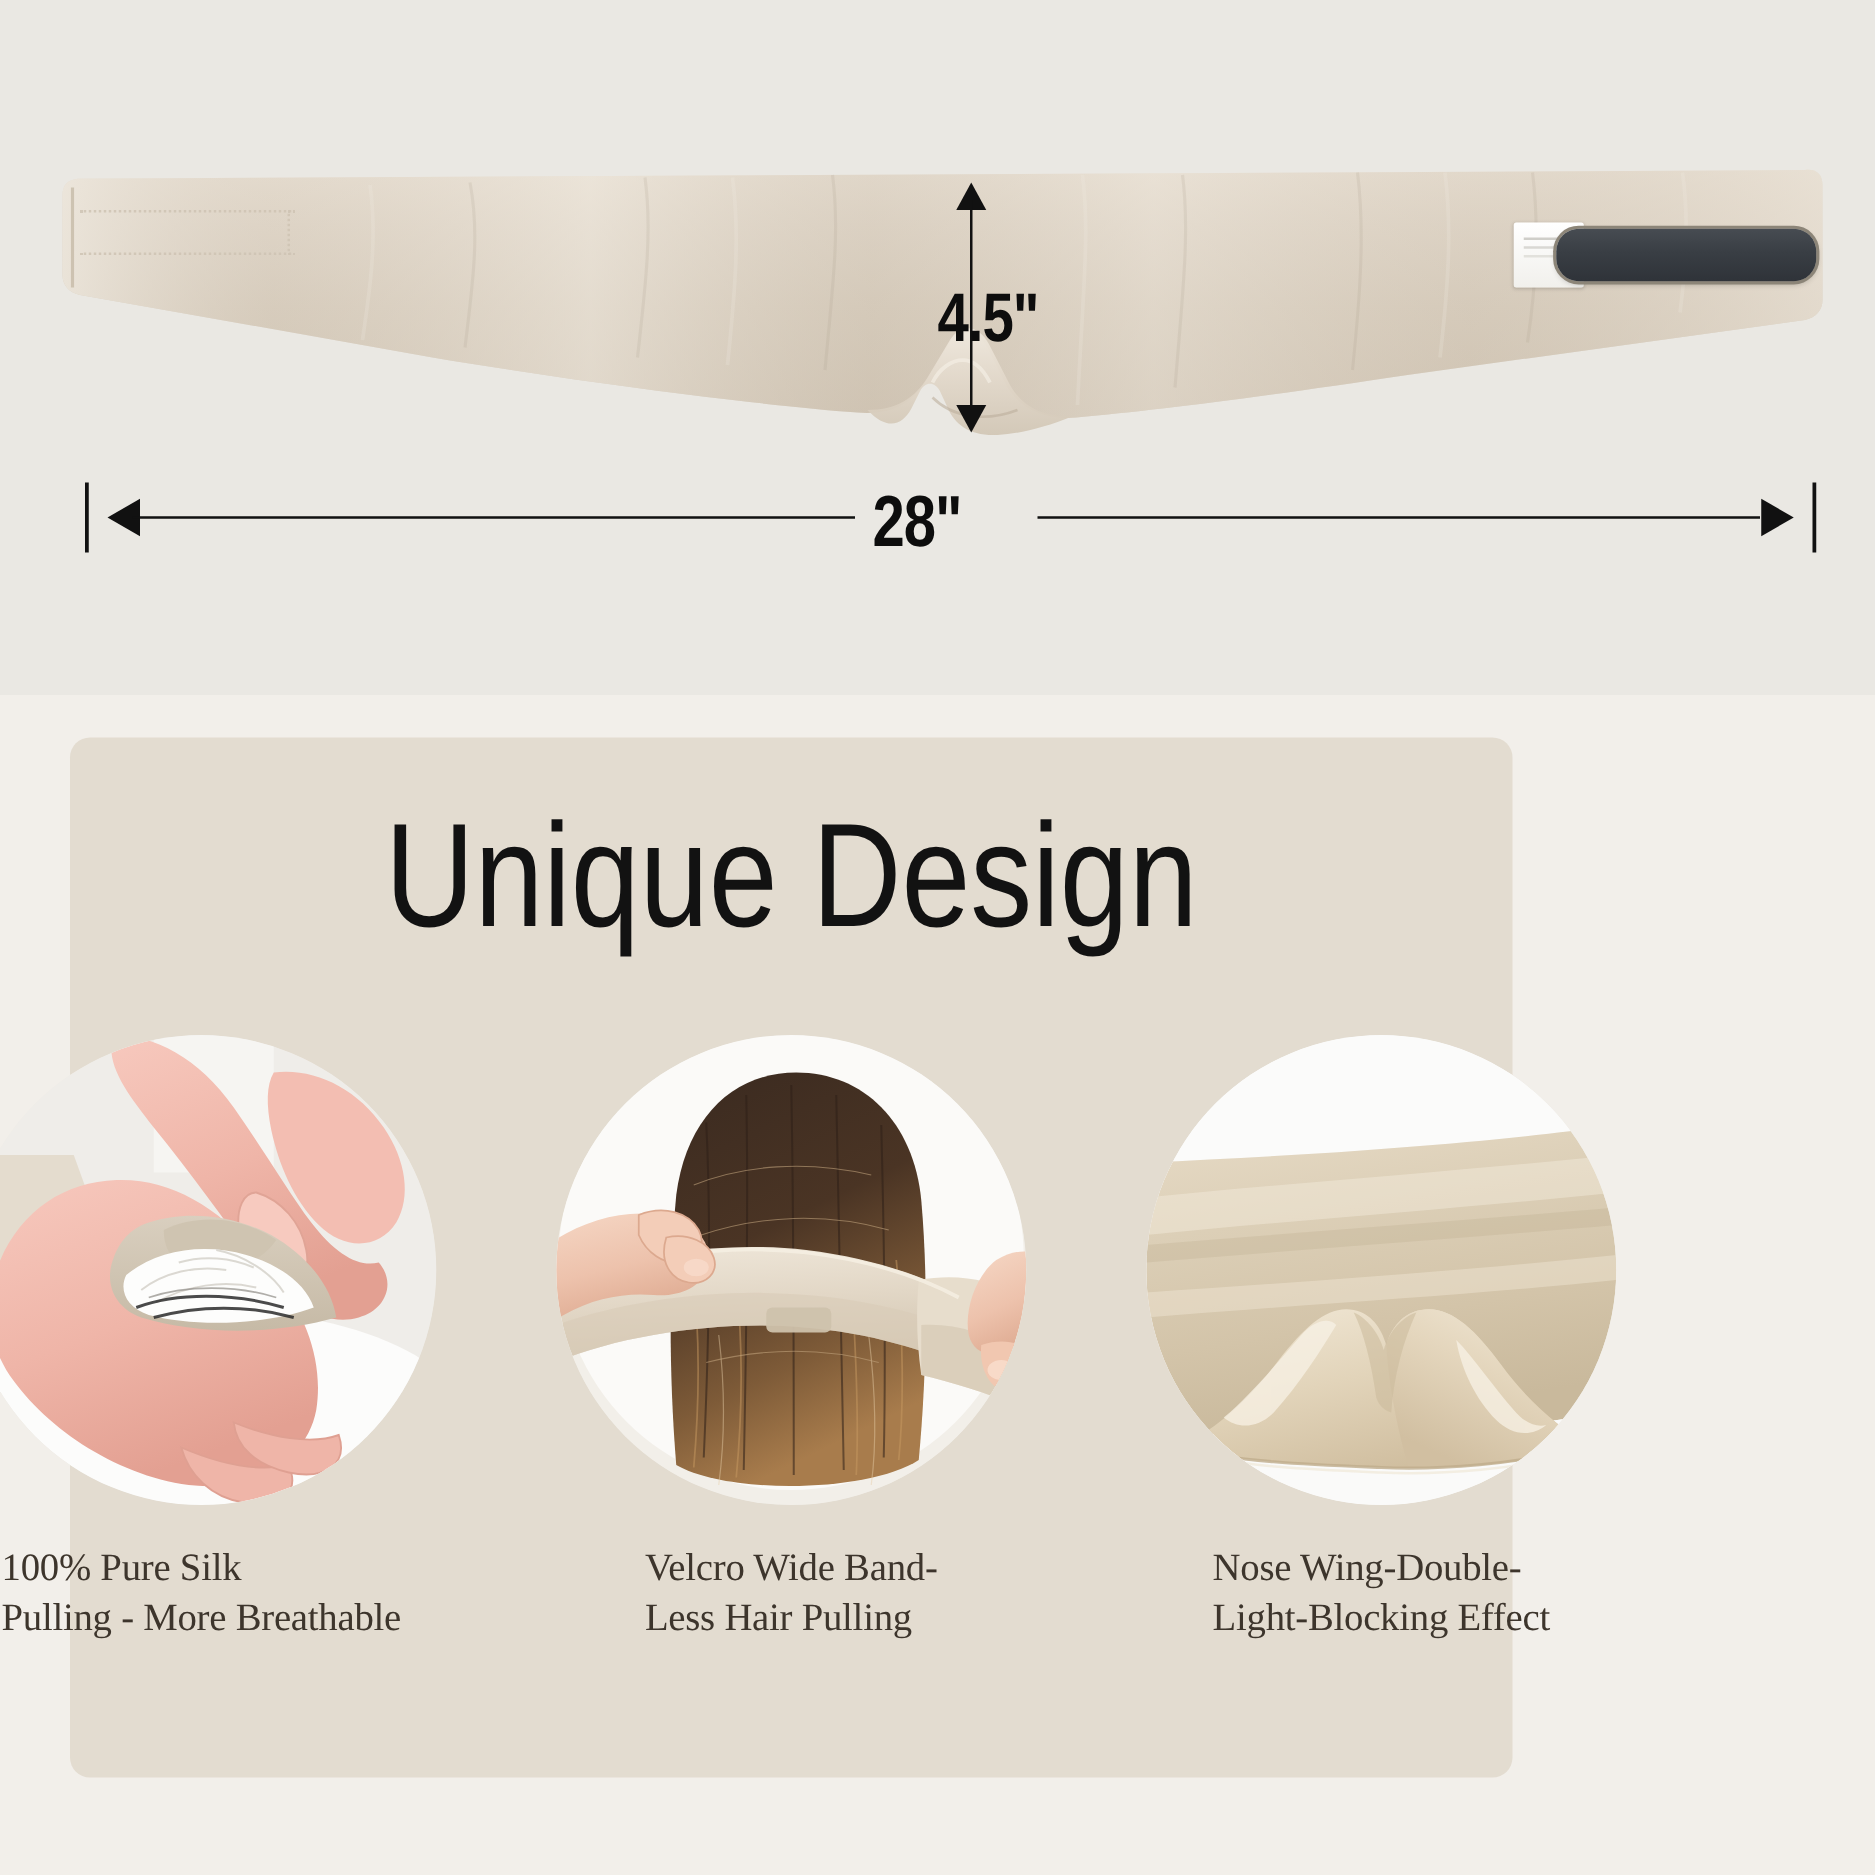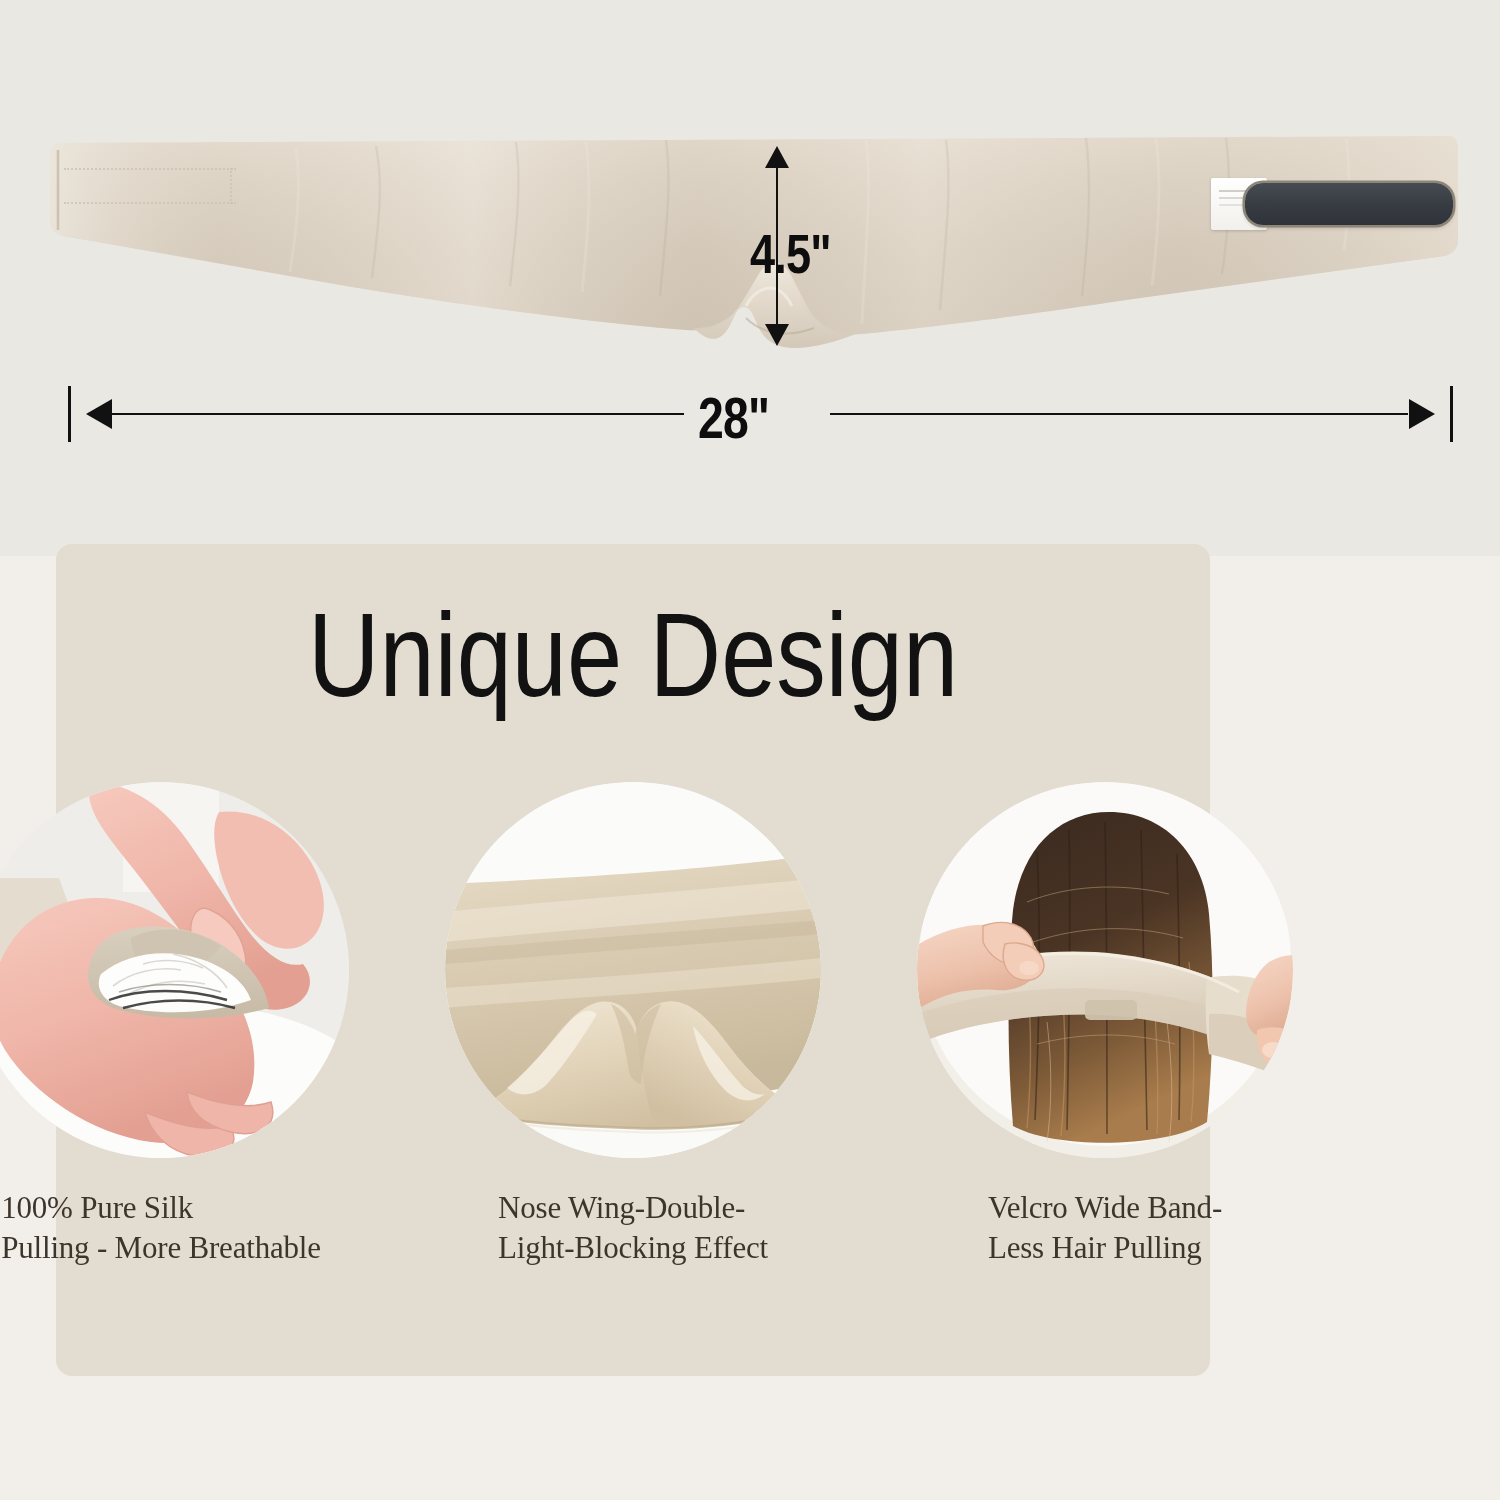--- a/index.html
+++ b/index.html
@@ -76,21 +76,21 @@
   }
   .dim-h-label{
     position:absolute;left:630px;top:-2px;
     font-family:"Liberation Sans Narrow","Liberation Sans",sans-serif;
     font-size:58px;font-weight:700;color:#0d0d0d;letter-spacing:-1px;
     transform:scaleX(.8);transform-origin:left center;white-space:nowrap;
   }
 
   
   .panel{
-    position:absolute;left:56px;top:544px;width:1154px;height:832px;
+    position:absolute;left:56px;top:590px;width:1154px;height:832px;
     background:#E3DCD0;border-radius:16px;
   }
   .panel-title{
     position:absolute;left:0;right:0;top:52px;text-align:center;
     font-family:"Liberation Sans Narrow","Liberation Sans",sans-serif;
     font-size:118px;font-weight:400;color:#121212;
     letter-spacing:0px;line-height:1;
   }
   .panel-title span{display:inline-block;transform:scaleX(.84);}
 
@@ -321,99 +321,20 @@
         <div class="caption">
           <div>100% Pure Silk</div>
           <div>Pulling - More Breathable</div>
         </div>
       </div>
 
       <div class="card">
         <div class="photo">
           <svg width="376" height="376" viewBox="0 0 376 376">
             <defs>
-              <clipPath id="c2">
-                  <circle cx="188" cy="188" r="188"></circle>
-                </clipPath>
-              <linearGradient id="maskBig" x1="0" y1="0" x2="0.25" y2="1">
-                <stop offset="0%" stop-color="#E7DBC6"></stop>
-                <stop offset="35%" stop-color="#DCCFB7"></stop>
-                <stop offset="70%" stop-color="#D3C4A9"></stop>
-                <stop offset="100%" stop-color="#C9B99C"></stop>
-              </linearGradient>
-              <linearGradient id="wingL" x1="0" y1="0" x2="0.6" y2="1">
-                <stop offset="0%" stop-color="#F2E9D8"></stop>
-                <stop offset="50%" stop-color="#E2D4BA"></stop>
-                <stop offset="100%" stop-color="#CFBD9E"></stop>
-              </linearGradient>
-              <linearGradient id="wingR" x1="1" y1="0" x2="0.4" y2="1">
-                <stop offset="0%" stop-color="#F4ECDC"></stop>
-                <stop offset="50%" stop-color="#E4D6BD"></stop>
-                <stop offset="100%" stop-color="#D1BFA1"></stop>
-              </linearGradient>
-            </defs>
-            <g clip-path="url(#c2)">
-              <rect width="376" height="376" fill="#F7F6F4"></rect>
-
-              <path d="M0,0 L376,0 L376,72 C280,86 140,96 0,102 Z" fill="#FBFBFA"></path>
-              <path d="M0,102 C140,96 280,86 376,72 L376,300 C250,324 110,328 0,314 Z" fill="url(#maskBig)"></path>
-
-              <path d="M0,314 C110,328 250,324 376,300 L376,376 L0,376 Z" fill="#FAFAF9"></path>
-
-              <g opacity=".42">
-                <path d="M0,130 C120,118 260,108 376,96 L376,126 C260,138 120,148 0,160 Z" fill="#F6EFE1"></path>
-                <path d="M0,206 C120,198 260,188 376,176 L376,196 C260,208 120,216 0,226 Z" fill="#F2E9D8"></path>
-              </g>
-              <g opacity=".25">
-                <path d="M0,168 C120,158 260,148 376,138 L376,152 C260,162 120,172 0,182 Z" fill="#B9A888"></path>
-              </g>
-
-              <path d="M24,330
-                       C54,318 82,292 106,260
-                       C128,232 146,216 166,220
-                       C180,223 188,234 192,248
-                       C196,234 206,222 220,220
-                       C242,216 262,234 284,264
-                       C306,294 332,316 356,328
-                       C300,344 230,348 188,346
-                       C138,344 74,342 24,330 Z" fill="url(#wingL)"></path>
-
-              <path d="M192,248
-                       C196,234 206,222 220,220
-                       C242,216 262,234 284,264
-                       C306,294 332,316 356,328
-                       C310,342 254,347 210,346
-                       C202,320 194,282 192,248 Z" fill="url(#wingR)"></path>
-
-              <path d="M166,222 C176,226 186,238 190,252 C194,238 204,226 216,222
-                       C206,244 198,272 196,302 C190,300 186,296 184,290
-                       C180,262 174,238 166,222 Z" fill="#CBB99A" opacity=".55"></path>
-
-              <g opacity=".75" fill="#F8F2E6">
-                <path d="M62,306 C86,286 108,258 126,238 C136,228 146,226 152,232
-                         C140,252 122,280 102,302 C90,314 74,316 62,306 Z"></path>
-                <path d="M248,244 C262,258 278,282 294,300 C302,310 312,314 320,312
-                         C308,322 292,320 280,308 C264,292 252,268 248,244 Z"></path>
-              </g>
-
-              <path d="M24,330 C74,342 138,344 188,346 C230,348 300,344 356,328" fill="none" stroke="#BFAC8C" stroke-width="2.5" opacity=".8"></path>
-              <path d="M30,334 C80,346 140,348 188,350 C232,352 302,348 352,332" fill="none" stroke="#F0E8D8" stroke-width="2" opacity=".7"></path>
-            </g>
-          </svg>
-        </div>
-        <div class="caption">
-          <div>Nose Wing-Double-</div>
-          <div>Light-Blocking Effect</div>
-        </div>
-      </div>
-
-      <div class="card">
-        <div class="photo">
-          <svg width="376" height="376" viewBox="0 0 376 376">
-            <defs>
               <clipPath id="c3">
                   <circle cx="188" cy="188" r="188"></circle>
                 </clipPath>
               <linearGradient id="hairG" x1="0" y1="0" x2="0.3" y2="1">
                 <stop offset="0%" stop-color="#3A2A20"></stop>
                 <stop offset="45%" stop-color="#4A3424"></stop>
                 <stop offset="78%" stop-color="#7E5B38"></stop>
                 <stop offset="100%" stop-color="#A87C4C"></stop>
               </linearGradient>
               <linearGradient id="bandG" x1="0" y1="0" x2="0.2" y2="1">
@@ -494,15 +415,94 @@
               <ellipse cx="356" cy="268" rx="11" ry="8" fill="#F8DBCB" opacity=".9"></ellipse>
             </g>
           </svg>
         </div>
         <div class="caption">
           <div>Velcro Wide Band-</div>
           <div>Less Hair Pulling</div>
         </div>
       </div>
 
+      <div class="card">
+        <div class="photo">
+          <svg width="376" height="376" viewBox="0 0 376 376">
+            <defs>
+              <clipPath id="c2">
+                  <circle cx="188" cy="188" r="188"></circle>
+                </clipPath>
+              <linearGradient id="maskBig" x1="0" y1="0" x2="0.25" y2="1">
+                <stop offset="0%" stop-color="#E7DBC6"></stop>
+                <stop offset="35%" stop-color="#DCCFB7"></stop>
+                <stop offset="70%" stop-color="#D3C4A9"></stop>
+                <stop offset="100%" stop-color="#C9B99C"></stop>
+              </linearGradient>
+              <linearGradient id="wingL" x1="0" y1="0" x2="0.6" y2="1">
+                <stop offset="0%" stop-color="#F2E9D8"></stop>
+                <stop offset="50%" stop-color="#E2D4BA"></stop>
+                <stop offset="100%" stop-color="#CFBD9E"></stop>
+              </linearGradient>
+              <linearGradient id="wingR" x1="1" y1="0" x2="0.4" y2="1">
+                <stop offset="0%" stop-color="#F4ECDC"></stop>
+                <stop offset="50%" stop-color="#E4D6BD"></stop>
+                <stop offset="100%" stop-color="#D1BFA1"></stop>
+              </linearGradient>
+            </defs>
+            <g clip-path="url(#c2)">
+              <rect width="376" height="376" fill="#F7F6F4"></rect>
+
+              <path d="M0,0 L376,0 L376,72 C280,86 140,96 0,102 Z" fill="#FBFBFA"></path>
+              <path d="M0,102 C140,96 280,86 376,72 L376,300 C250,324 110,328 0,314 Z" fill="url(#maskBig)"></path>
+
+              <path d="M0,314 C110,328 250,324 376,300 L376,376 L0,376 Z" fill="#FAFAF9"></path>
+
+              <g opacity=".42">
+                <path d="M0,130 C120,118 260,108 376,96 L376,126 C260,138 120,148 0,160 Z" fill="#F6EFE1"></path>
+                <path d="M0,206 C120,198 260,188 376,176 L376,196 C260,208 120,216 0,226 Z" fill="#F2E9D8"></path>
+              </g>
+              <g opacity=".25">
+                <path d="M0,168 C120,158 260,148 376,138 L376,152 C260,162 120,172 0,182 Z" fill="#B9A888"></path>
+              </g>
+
+              <path d="M24,330
+                       C54,318 82,292 106,260
+                       C128,232 146,216 166,220
+                       C180,223 188,234 192,248
+                       C196,234 206,222 220,220
+                       C242,216 262,234 284,264
+                       C306,294 332,316 356,328
+                       C300,344 230,348 188,346
+                       C138,344 74,342 24,330 Z" fill="url(#wingL)"></path>
+
+              <path d="M192,248
+                       C196,234 206,222 220,220
+                       C242,216 262,234 284,264
+                       C306,294 332,316 356,328
+                       C310,342 254,347 210,346
+                       C202,320 194,282 192,248 Z" fill="url(#wingR)"></path>
+
+              <path d="M166,222 C176,226 186,238 190,252 C194,238 204,226 216,222
+                       C206,244 198,272 196,302 C190,300 186,296 184,290
+                       C180,262 174,238 166,222 Z" fill="#CBB99A" opacity=".55"></path>
+
+              <g opacity=".75" fill="#F8F2E6">
+                <path d="M62,306 C86,286 108,258 126,238 C136,228 146,226 152,232
+                         C140,252 122,280 102,302 C90,314 74,316 62,306 Z"></path>
+                <path d="M248,244 C262,258 278,282 294,300 C302,310 312,314 320,312
+                         C308,322 292,320 280,308 C264,292 252,268 248,244 Z"></path>
+              </g>
+
+              <path d="M24,330 C74,342 138,344 188,346 C230,348 300,344 356,328" fill="none" stroke="#BFAC8C" stroke-width="2.5" opacity=".8"></path>
+              <path d="M30,334 C80,346 140,348 188,350 C232,352 302,348 352,332" fill="none" stroke="#F0E8D8" stroke-width="2" opacity=".7"></path>
+            </g>
+          </svg>
+        </div>
+        <div class="caption">
+          <div>Nose Wing-Double-</div>
+          <div>Light-Blocking Effect</div>
+        </div>
+      </div>
+
     </div>
   </div>
 </div>
 
 </body></html>

